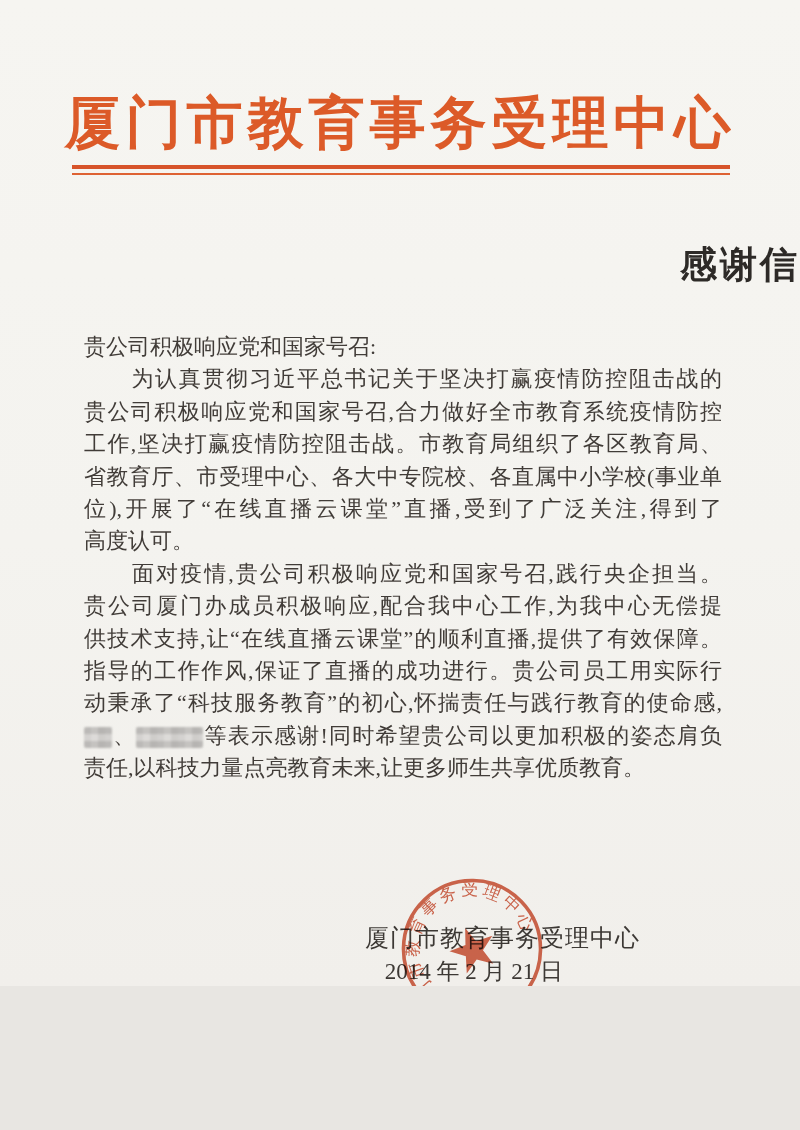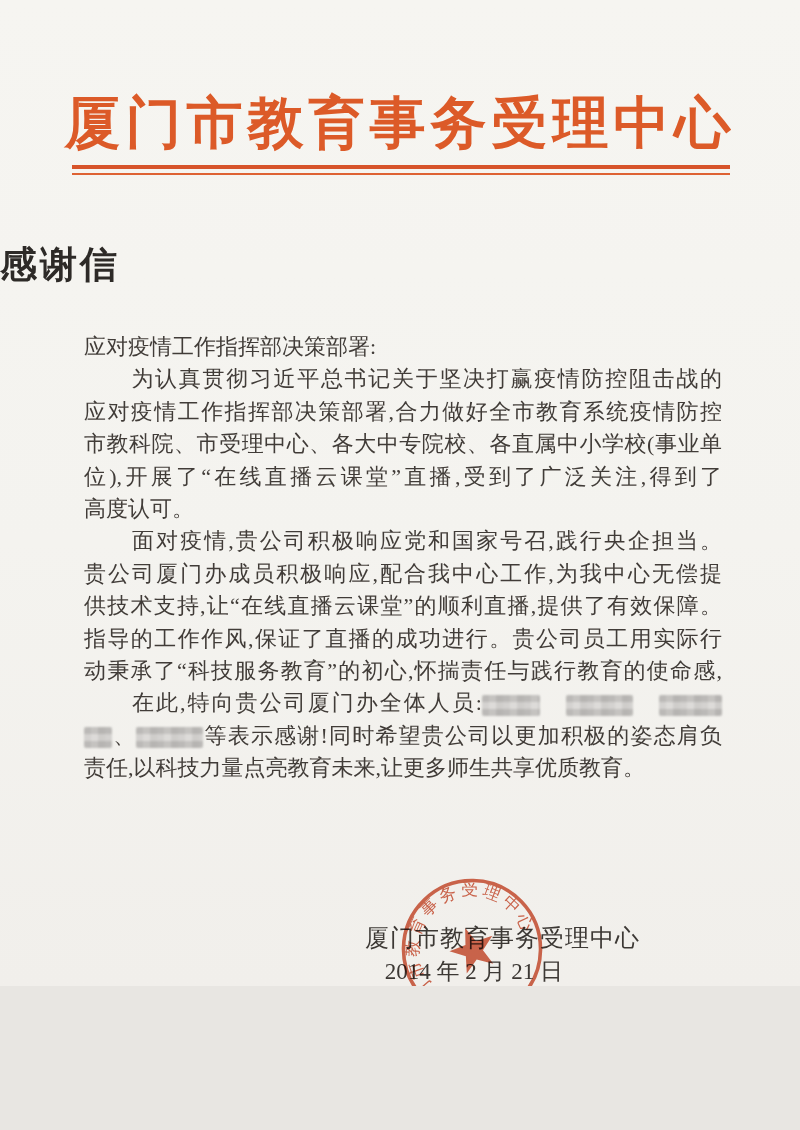--- a/index.html
+++ b/index.html
@@ -12,21 +12,21 @@
   .letterhead{
     position:absolute;top:86px;left:0;width:100%;text-align:center;
     font-size:56px;font-weight:bold;letter-spacing:5px;color:#dc5a28;
     font-family:"Liberation Serif","DejaVu Serif",serif;white-space:nowrap;
   }
   .rule{position:absolute;left:72px;width:658px;}
   .rule-h-thick{top:165px;height:4px;background:#d7542a;}
   .rule-h-thin{top:173px;height:2px;background:#de6233;}
   
   .doc-title{
-    position:absolute;top:240px;left:0;width:100%;margin:0;text-align:left;
+    position:absolute;top:240px;left:0;width:100%;margin:0;text-align:right;
     font-size:37px;font-weight:bold;letter-spacing:3px;color:#2d2a27;
   }
   
   .body{
     position:absolute;top:331px;left:84px;width:638px;
     color:#413c38;font-size:22px;
   }
   .line{
     height:32.4px;line-height:32.4px;white-space:nowrap;overflow:visible;
     text-align:justify;text-align-last:justify;
@@ -62,32 +62,32 @@
 
 <div class="page">
 
   <div class="letterhead">厦门市教育事务受理中心</div>
   <div class="rule rule-h-thick"></div>
   <div class="rule rule-h-thin"></div>
 
   <h1 class="doc-title">感谢信</h1>
 
   <div class="body" id="body">
-      <div class="line last">应对疫情工作指挥部决策部署:</div>
+      <div class="line last">贵公司积极响应党和国家号召:</div>
       <div class="line">　　为认真贯彻习近平总书记关于坚决打赢疫情防控阻击战的</div>
-      <div class="line">应对疫情工作指挥部决策部署,合力做好全市教育系统疫情防控</div>
-      <div class="line">市教科院、市受理中心、各大中专院校、各直属中小学校(事业单</div>
+      <div class="line">贵公司积极响应党和国家号召,合力做好全市教育系统疫情防控</div>
+      <div class="line">工作,坚决打赢疫情防控阻击战。市教育局组织了各区教育局、</div>
+      <div class="line">省教育厅、市受理中心、各大中专院校、各直属中小学校(事业单</div>
       <div class="line">位),开展了“在线直播云课堂”直播,受到了广泛关注,得到了</div>
       <div class="line last">高度认可。</div>
       <div class="line">　　面对疫情,贵公司积极响应党和国家号召,践行央企担当。</div>
       <div class="line">贵公司厦门办成员积极响应,配合我中心工作,为我中心无偿提</div>
       <div class="line">供技术支持,让“在线直播云课堂”的顺利直播,提供了有效保障。</div>
       <div class="line">指导的工作作风,保证了直播的成功进行。贵公司员工用实际行</div>
       <div class="line">动秉承了“科技服务教育”的初心,怀揣责任与践行教育的使命感,</div>
-      <div class="line">　　在此,特向贵公司厦门办全体人员:<span class="redact" style="width: 58px;"></span>　<span class="redact" style="width: 67px;"></span>　<span class="redact" style="width: 63px;"></span></div>
       <div class="line"><span class="redact" style="width: 28px;"></span>、<span class="redact" style="width: 67px;"></span>等表示感谢!同时希望贵公司以更加积极的姿态肩负</div>
       <div class="line last">责任,以科技力量点亮教育未来,让更多师生共享优质教育。</div>
     </div>
 
   <div class="closing">
     <div class="sig">厦门市教育事务受理中心</div>
     <div class="date">2014 年 2 月 21 日</div>
   </div>
 
   <svg class="seal" viewBox="0 0 150 150" aria-hidden="true">

